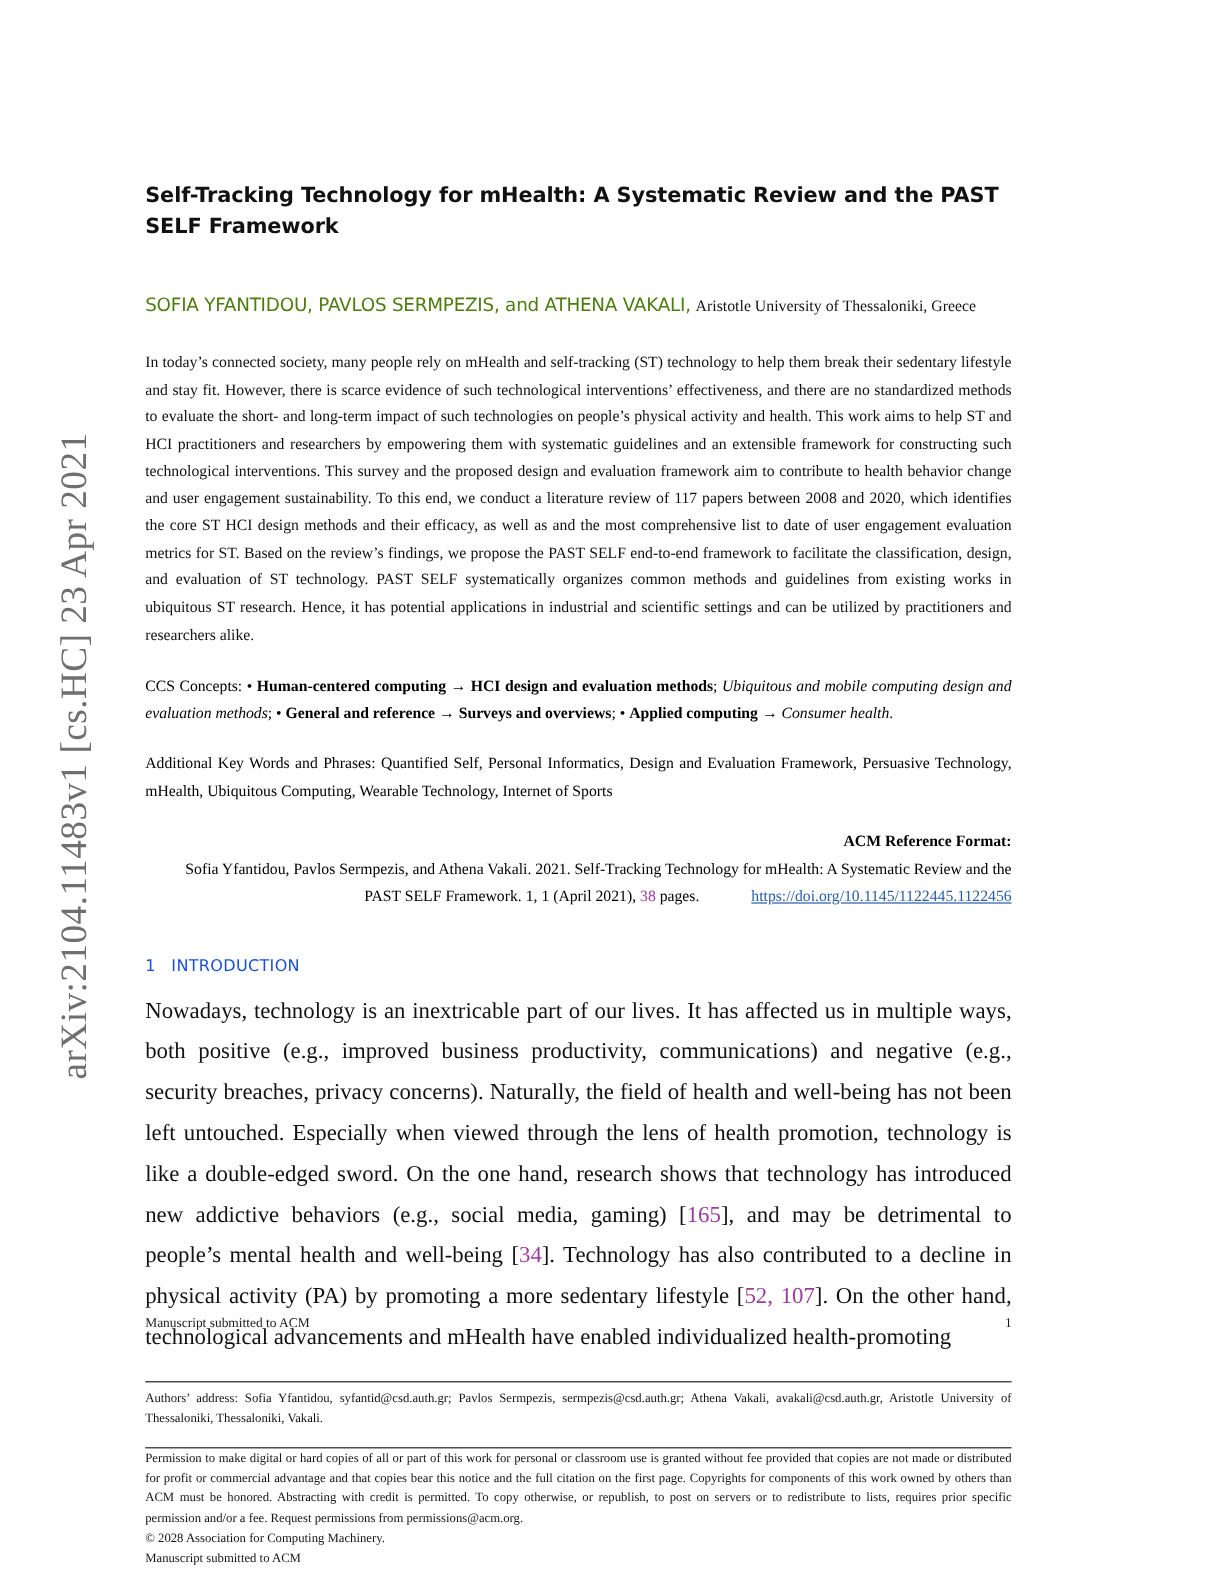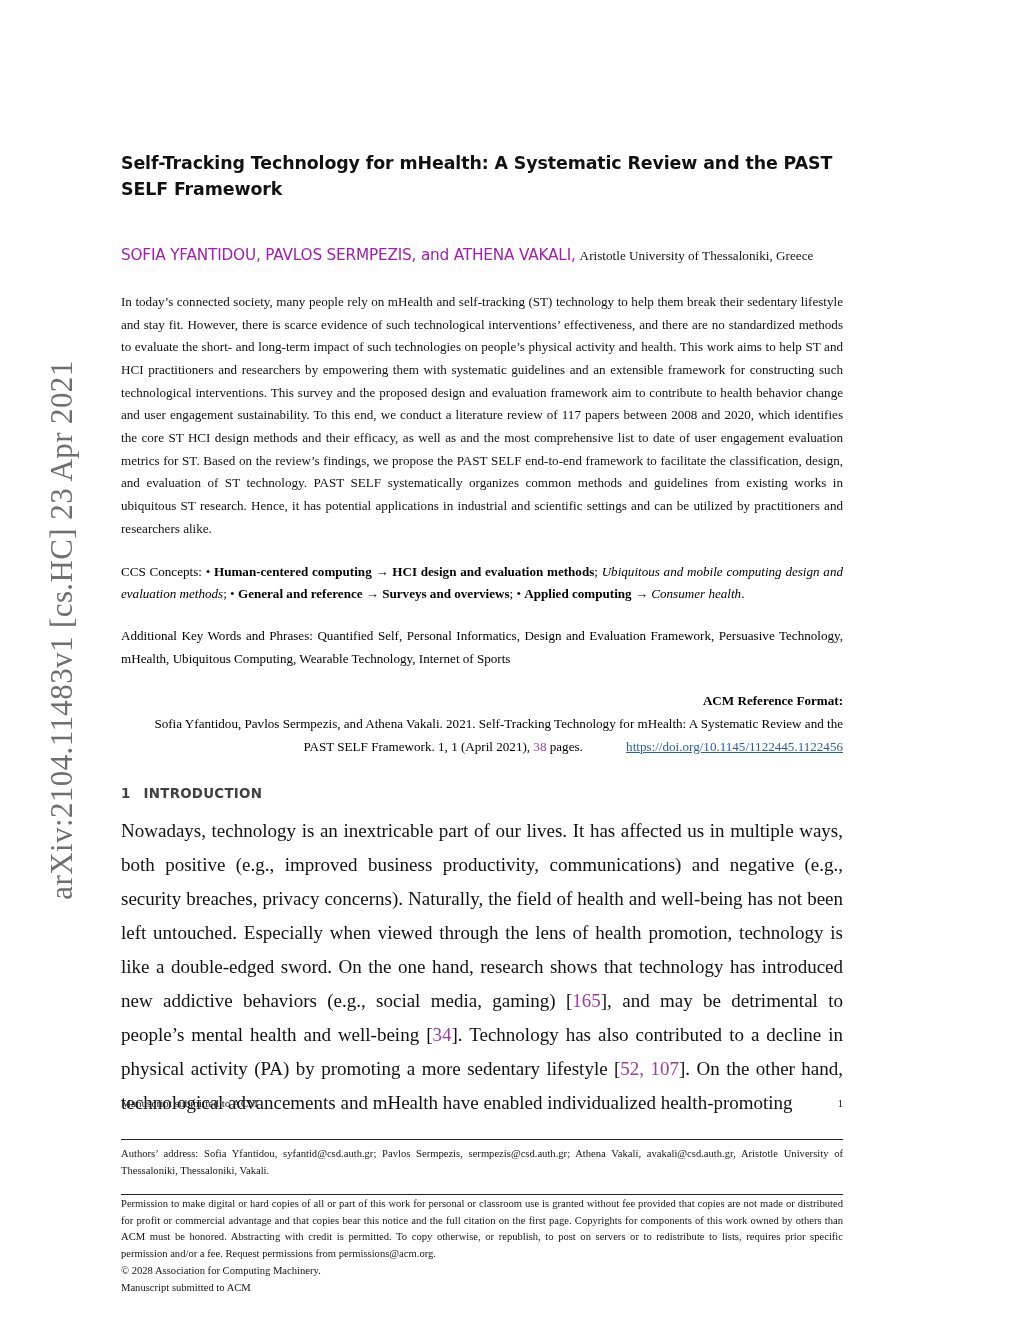--- a/index.html
+++ b/index.html
@@ -62,21 +62,21 @@
 
   .authors-block {
     margin-top: 39px;
     line-height: 1.62;
   }
   .authors-names {
     font-family: "DejaVu Sans", "Liberation Sans", sans-serif;
     font-size: 15.3px;
     font-weight: normal;
     letter-spacing: -0.2px;
-    color: #a21caf;
+    color: #4d7c0f;
     margin-top: 32px;
   }
   .authors-affil {
     font-family: "Liberation Serif", "DejaVu Serif", serif;
     font-size: 13.2px;
     color: #141414;
   }
 
   .abstract {
     margin-top: 23px;
@@ -106,26 +106,26 @@
     margin-top: 20px;
     font-size: 13.1px;
     line-height: 1.735;
     text-align: right;
   }
   .refformat .ref-head { font-weight: bold; display: block; }
   .refformat .pages { color: #9B3D9B; }
   .refformat .doi { color: #2A5DA8; padding-left: 40px; }
 
   .section-heading {
-    margin-top: 28px;
+    margin-top: 40px;
     font-family: "DejaVu Sans", "Liberation Sans", sans-serif;
     font-size: 13.4px;
-    font-weight: bold;
+    font-weight: normal;
     letter-spacing: 0.25px;
-    color: #404040;
+    color: #1d4ed8;
   }
   .section-heading .num { margin-right: 13px; }
 
   .body-par {
     margin-top: 13px;
     font-size: 19px;
     line-height: 1.79;
     text-align: justify;
     color: #111111;
   }

